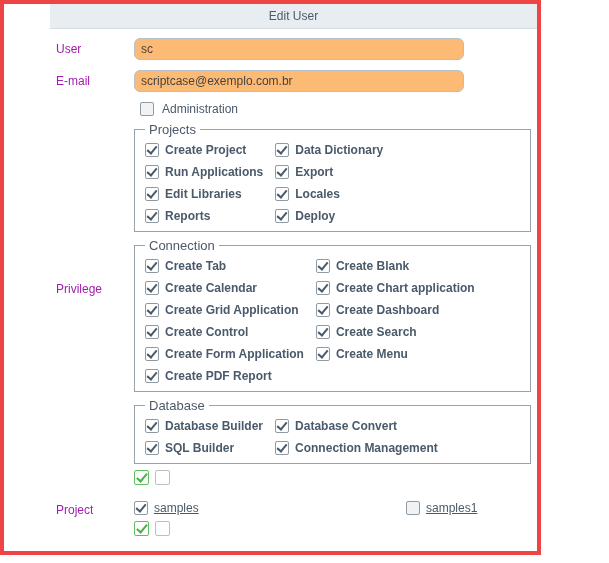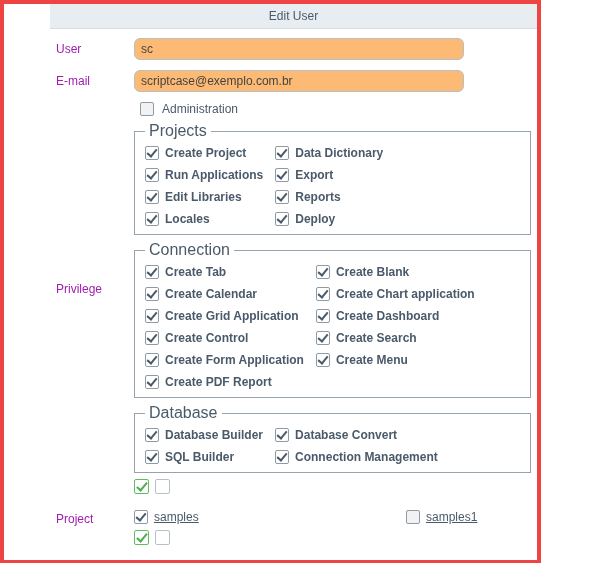--- a/index.html
+++ b/index.html
@@ -46,21 +46,21 @@
     color: #444;
     background: #fdba74;
   }
   .top-align { align-items: flex-start; }
   fieldset {
     border: 1px solid #97a3ad;
     margin: 4px 0 6px 0;
     padding: 6px 10px 8px 10px;
   }
   legend {
-    font-size: 16px;
+    font-size: 13px;
     color: #4a5a6a;
     padding: 0 4px;
   }
   .grid2 {
     display: grid;
     grid-template-columns: auto auto;
     column-gap: 12px;
     row-gap: 8px;
     justify-content: start;
     font-weight: bold;
@@ -184,25 +184,25 @@
               <div class="ck-item">
                 <span class="cb checked"></span>
                 <span>Export</span>
               </div>
               <div class="ck-item">
                 <span class="cb checked"></span>
                 <span>Edit Libraries</span>
               </div>
               <div class="ck-item">
                 <span class="cb checked"></span>
+                <span>Locales</span>
+              </div>
+              <div class="ck-item">
+                <span class="cb checked"></span>
                 <span>Reports</span>
-              </div>
-              <div class="ck-item">
-                <span class="cb checked"></span>
-                <span>Locales</span>
               </div>
               <div class="ck-item">
                 <span class="cb checked"></span>
                 <span>Deploy</span>
               </div>
             </div>
         </fieldset>
 
         <fieldset>
           <legend>Connection</legend>

